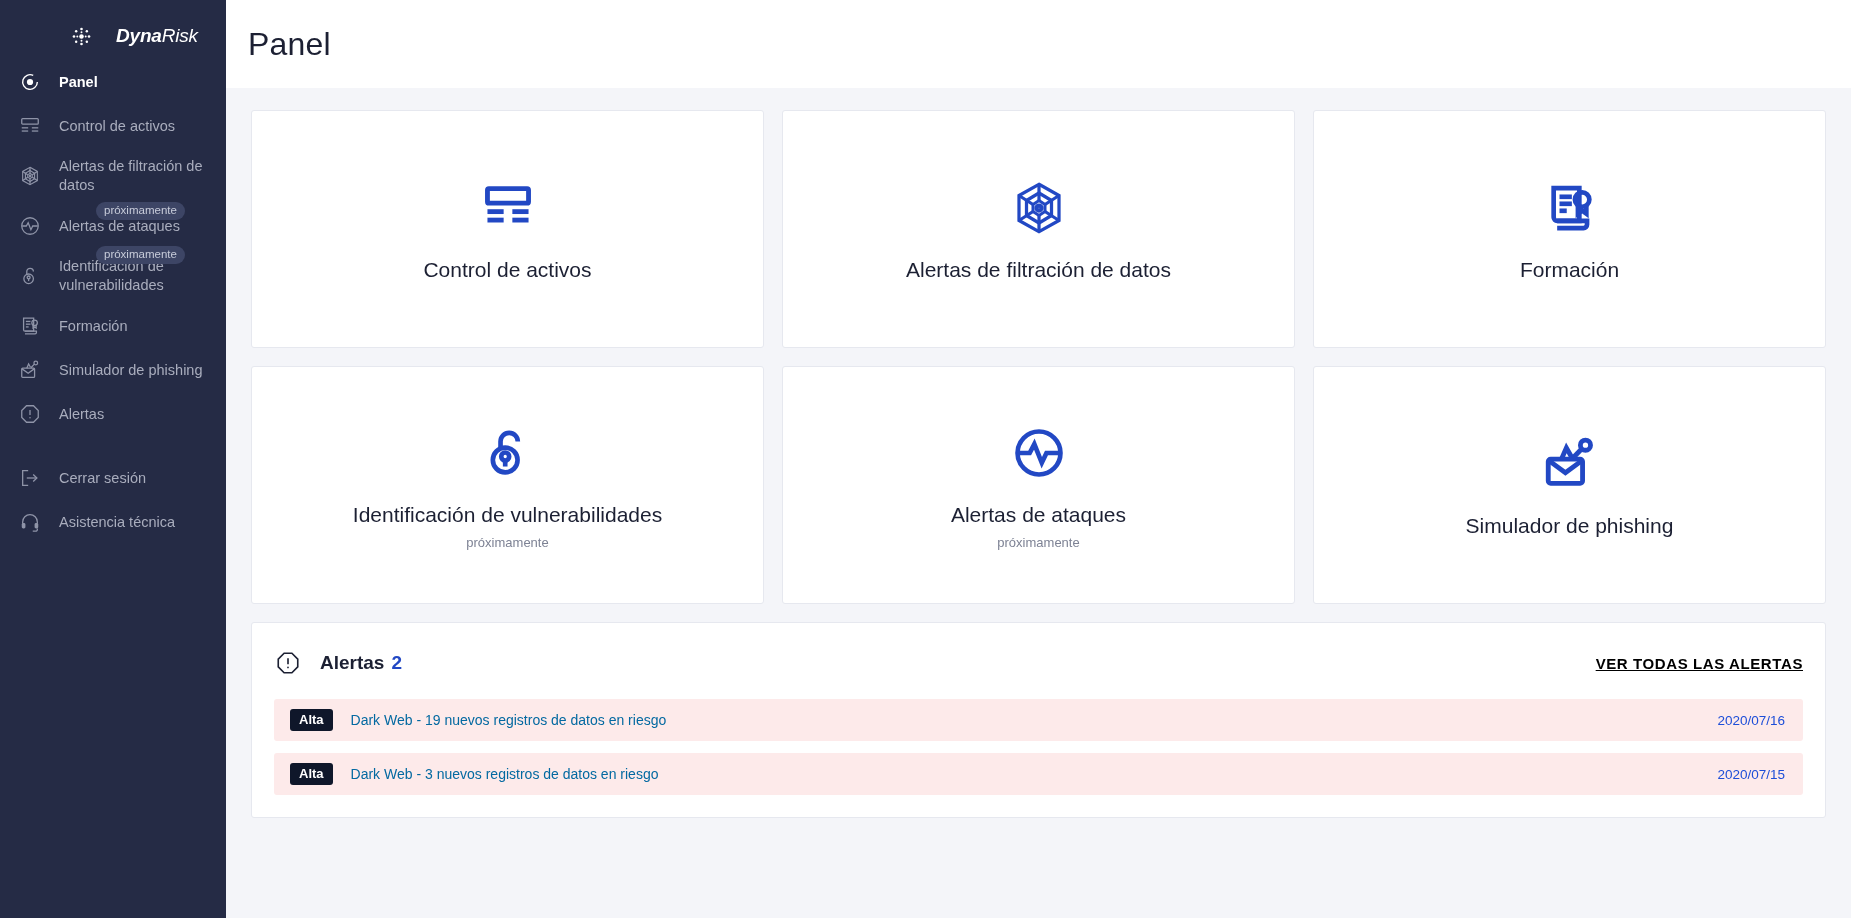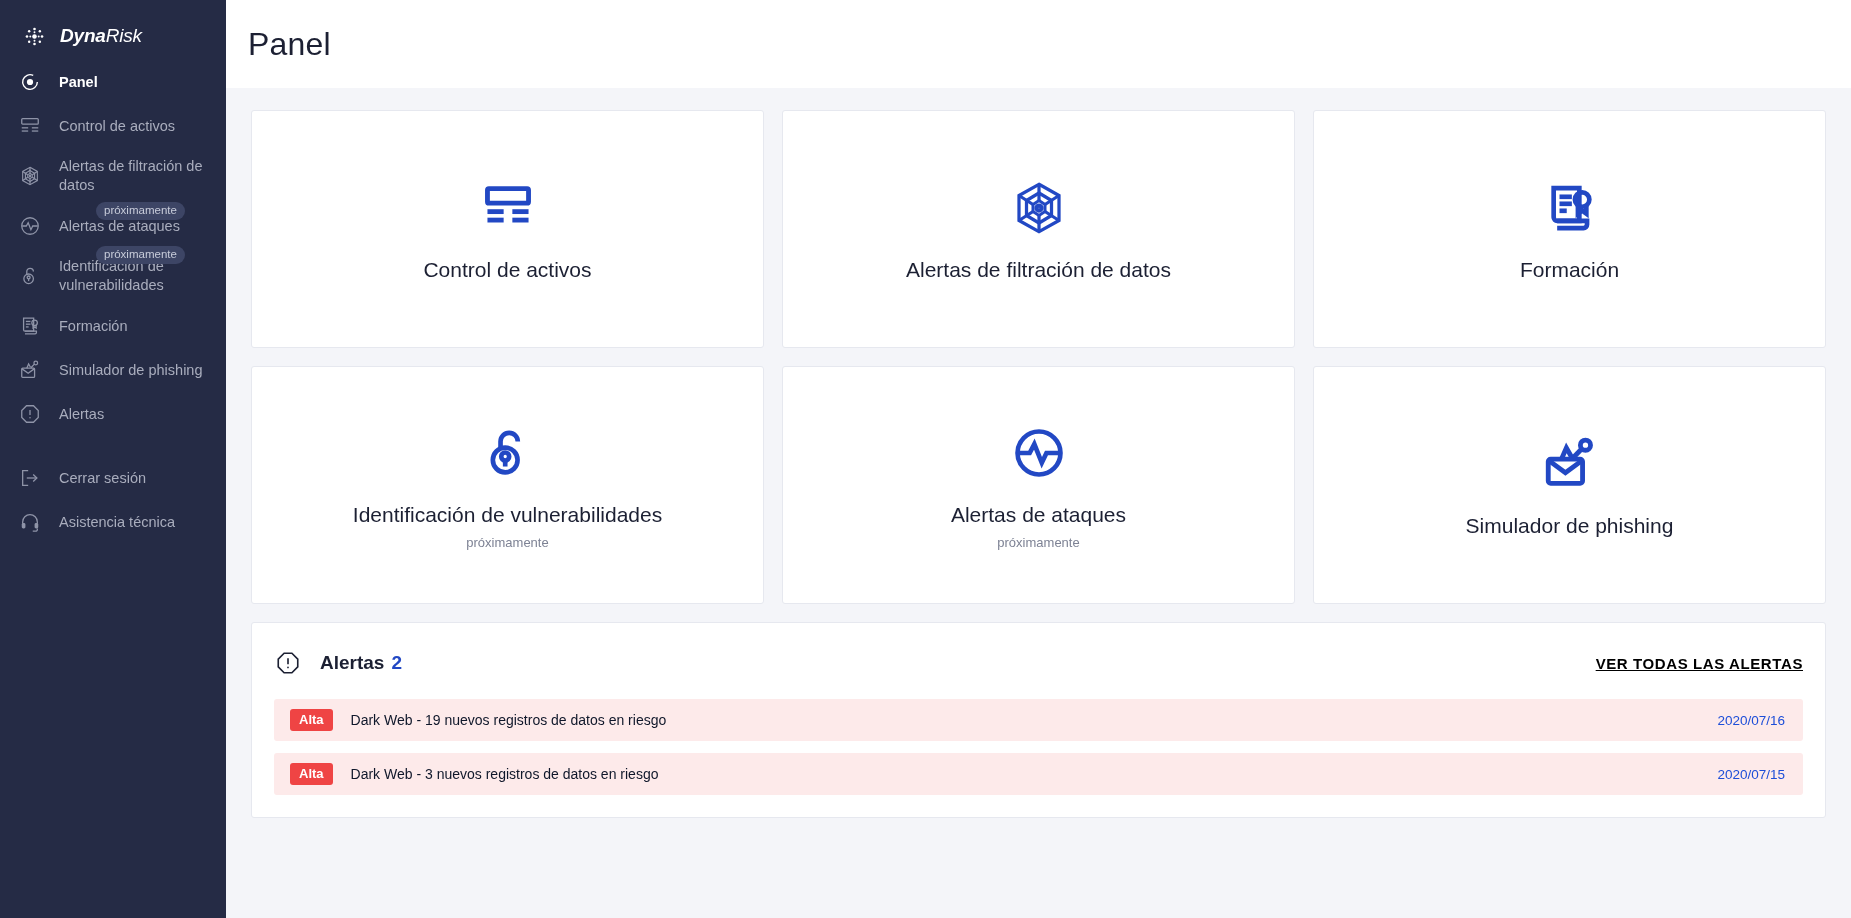--- a/index.html
+++ b/index.html
@@ -17,23 +17,24 @@
     width: 226px;
     flex: 0 0 226px;
     background: #252b45;
     height: 918px;
     position: relative;
     overflow: hidden;
   }
   .brand {
     display: flex;
     align-items: center;
-    gap: 15px;
-    padding: 18px 0 0 24px;
+    gap: 24px;
+    padding: 18px 0 0 36px;
     height: 54px;
+    margin-left: 35px;
   }
   .brand-logo { width: 21px; height: 21px; flex: 0 0 21px; }
   .brand-text {
     font-size: 19px;
     color: #ffffff;
     letter-spacing: -0.2px;
     white-space: nowrap;
   }
   .brand-text b { font-weight: bold; font-style: italic; }
   .brand-text i { font-weight: normal; font-style: italic; }
@@ -190,32 +191,32 @@
     background: #fdeaea;
     border-radius: 3px;
     height: 42px;
     display: flex;
     align-items: center;
     padding: 0 18px 0 16px;
     margin-top: 12px;
     cursor: pointer;
   }
   .alert-sev {
-    background: #ef4444;
+    background: #0f172a;
     color: #ffffff;
     font-size: 13px;
     font-weight: bold;
     border-radius: 3px;
     padding: 3px 9px 4px;
     line-height: 15px;
     margin-right: 18px;
   }
   .alert-text {
     font-size: 14px;
-    color: #0f172a;
+    color: #0369a1;
   }
   .alert-date {
     margin-left: auto;
     font-size: 13.5px;
     color: #1d4ed8;
   }
 </style>
 </head>
 <body>
 

